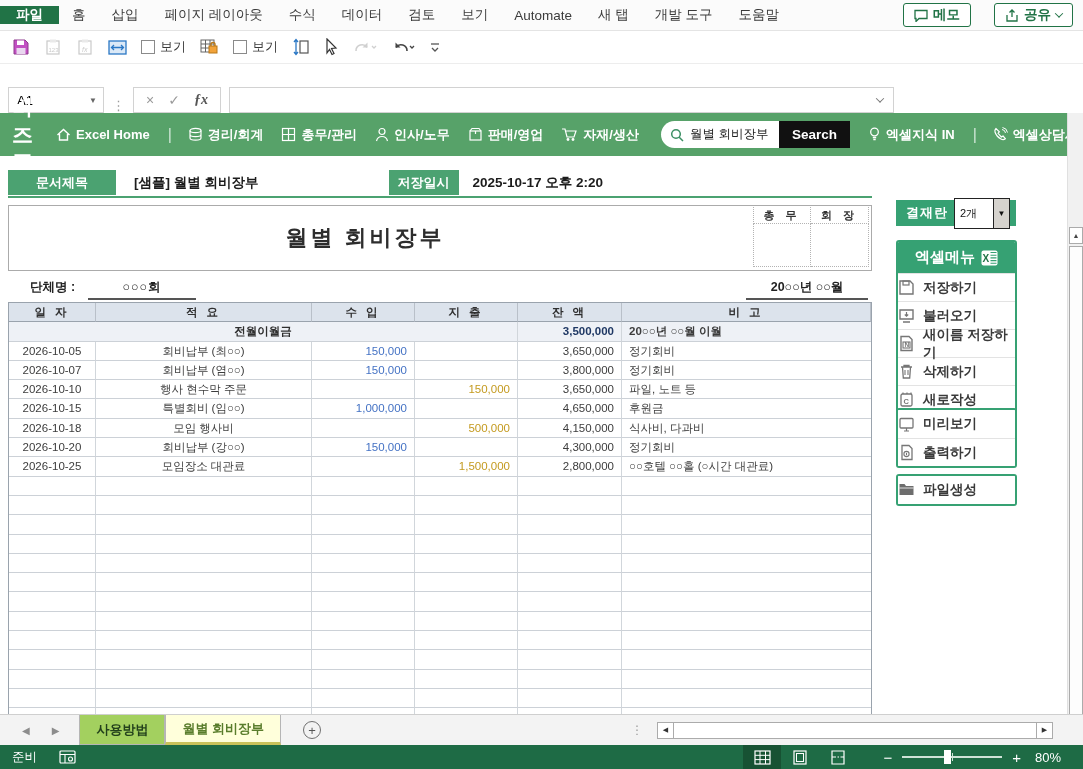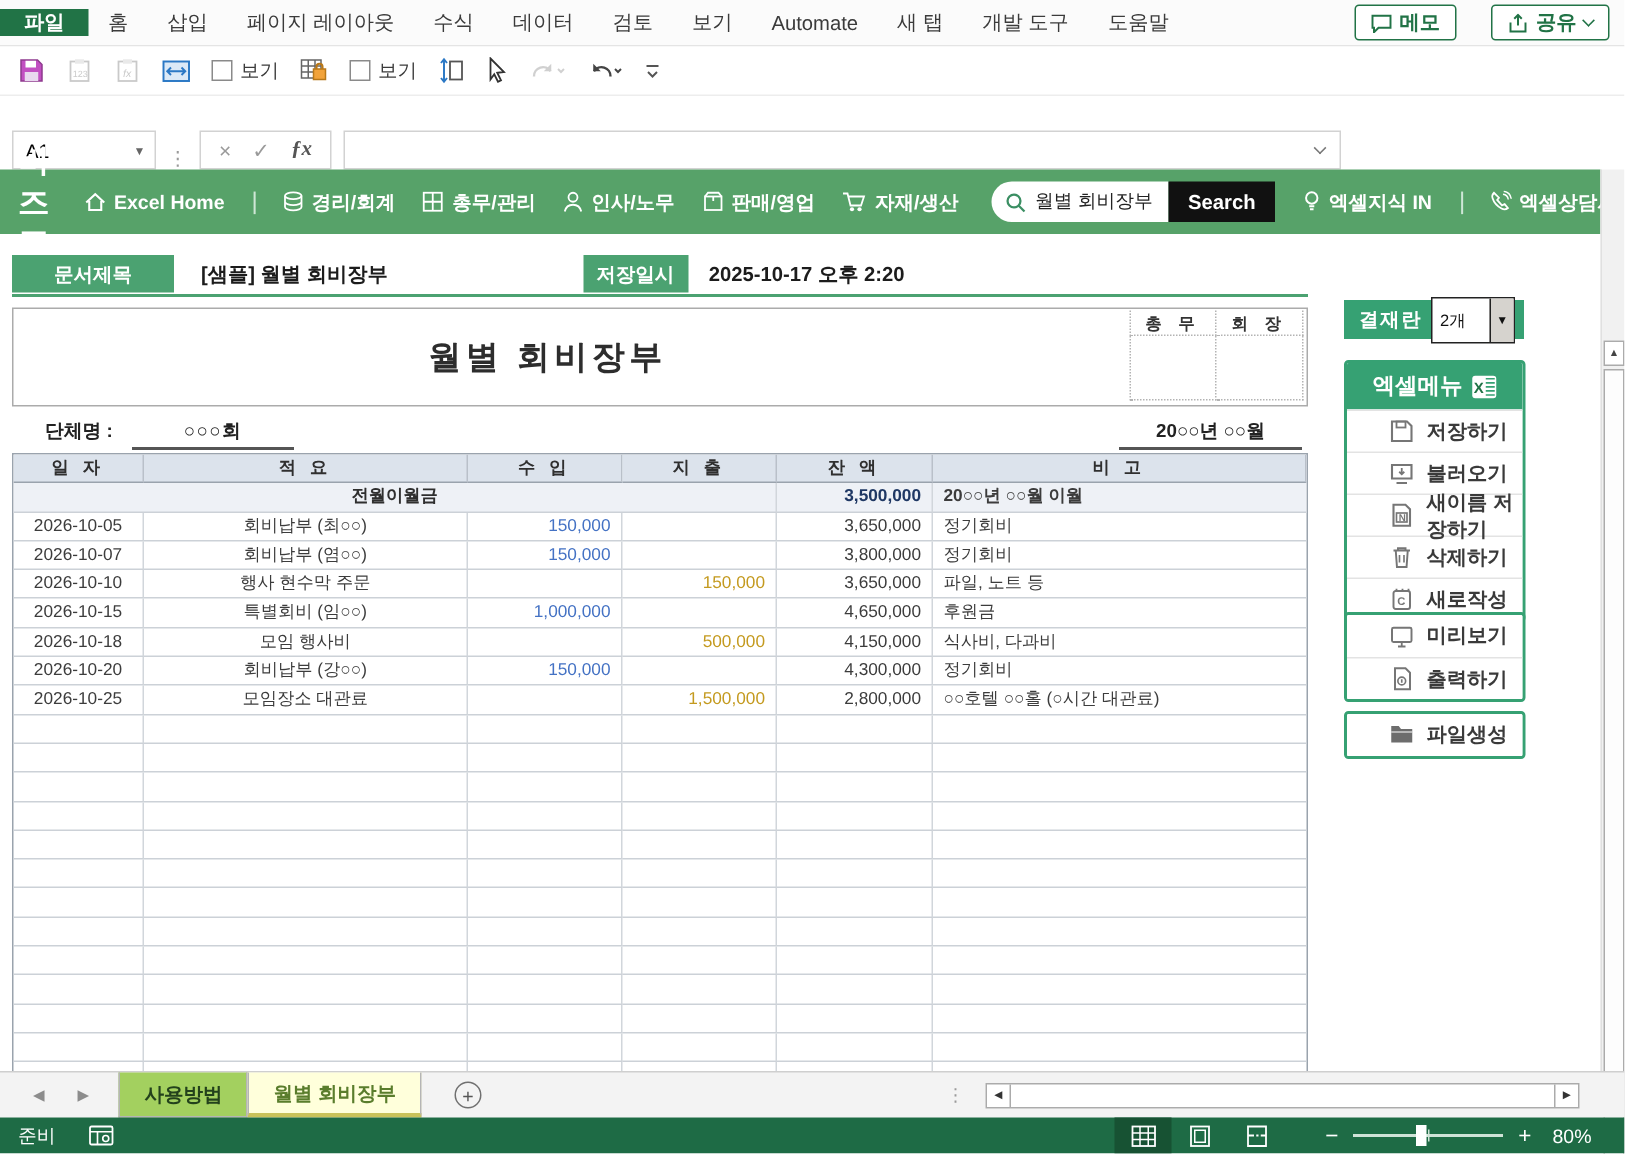--- a/index.html
+++ b/index.html
@@ -77,21 +77,21 @@
 
   
   .side-approve { position:absolute; top:44px; left:896px; width:120px; height:26px; background:#36a173; display:flex; align-items:center; padding:0 6px 0 10px; }
   .side-approve .lbl { color:#fff; font-size:13px; font-weight:800; letter-spacing:1px; }
   .dd { margin-left:auto; width:56px; height:31px; background:#fff; border:1px solid #222; display:flex; align-items:center; }
   .dd .v { flex:1; font-size:11px; padding-left:5px; color:#111; }
   .dd .btn { width:16px; height:100%; background:#d6d3ce; border-left:1px solid #222; font-size:8px; display:flex; align-items:center; justify-content:center; color:#111; }
   .menu-box { position:absolute; left:896px; width:121px; border:2px solid #36a173; border-radius:3px; background:#fff; overflow:hidden; }
   .mb1 { top:84px; } .mb2 { top:252px; } .mb3 { top:318px; }
   .menu-head { background:#36a173; color:#fff; font-size:15px; font-weight:800; height:31px; display:flex; align-items:center; justify-content:center; gap:6px; }
-  .menu-item { display:flex; align-items:center; gap:8px; height:28px; padding-left:28px; font-size:13.5px; font-weight:700; color:#3a3a3a; border-top:1px solid #e3e3e3; background:#fff; }
+  .menu-item { display:flex; align-items:center; gap:8px; height:28px; padding-left:0; font-size:13.5px; font-weight:700; color:#3a3a3a; border-top:1px solid #e3e3e3; background:#fff; }
   .menu-item:first-child { border-top:0; }
   .mi-icon { width:17px; height:17px; flex:0 0 17px; color:#767676; }
 
   
   .vscroll { top:113px; left:1067px; width:16px; height:601px; background:#f1f1f1; border-left:1px solid #e0e0e0; }
   .vbtn { position:absolute; left:1px; width:14px; height:17px; background:#fff; border:1px solid #ababab; color:#444; font-size:7px; display:flex; align-items:center; justify-content:center; }
   .vthumb { position:absolute; left:1px; width:14px; background:#fdfdfd; border:1px solid #ababab; }
 
   
   .tabstrip { top:714px; left:0; width:1083px; height:31px; background:#f3f3f3; border-top:1px solid #cfcfcf; display:flex; align-items:center; }

